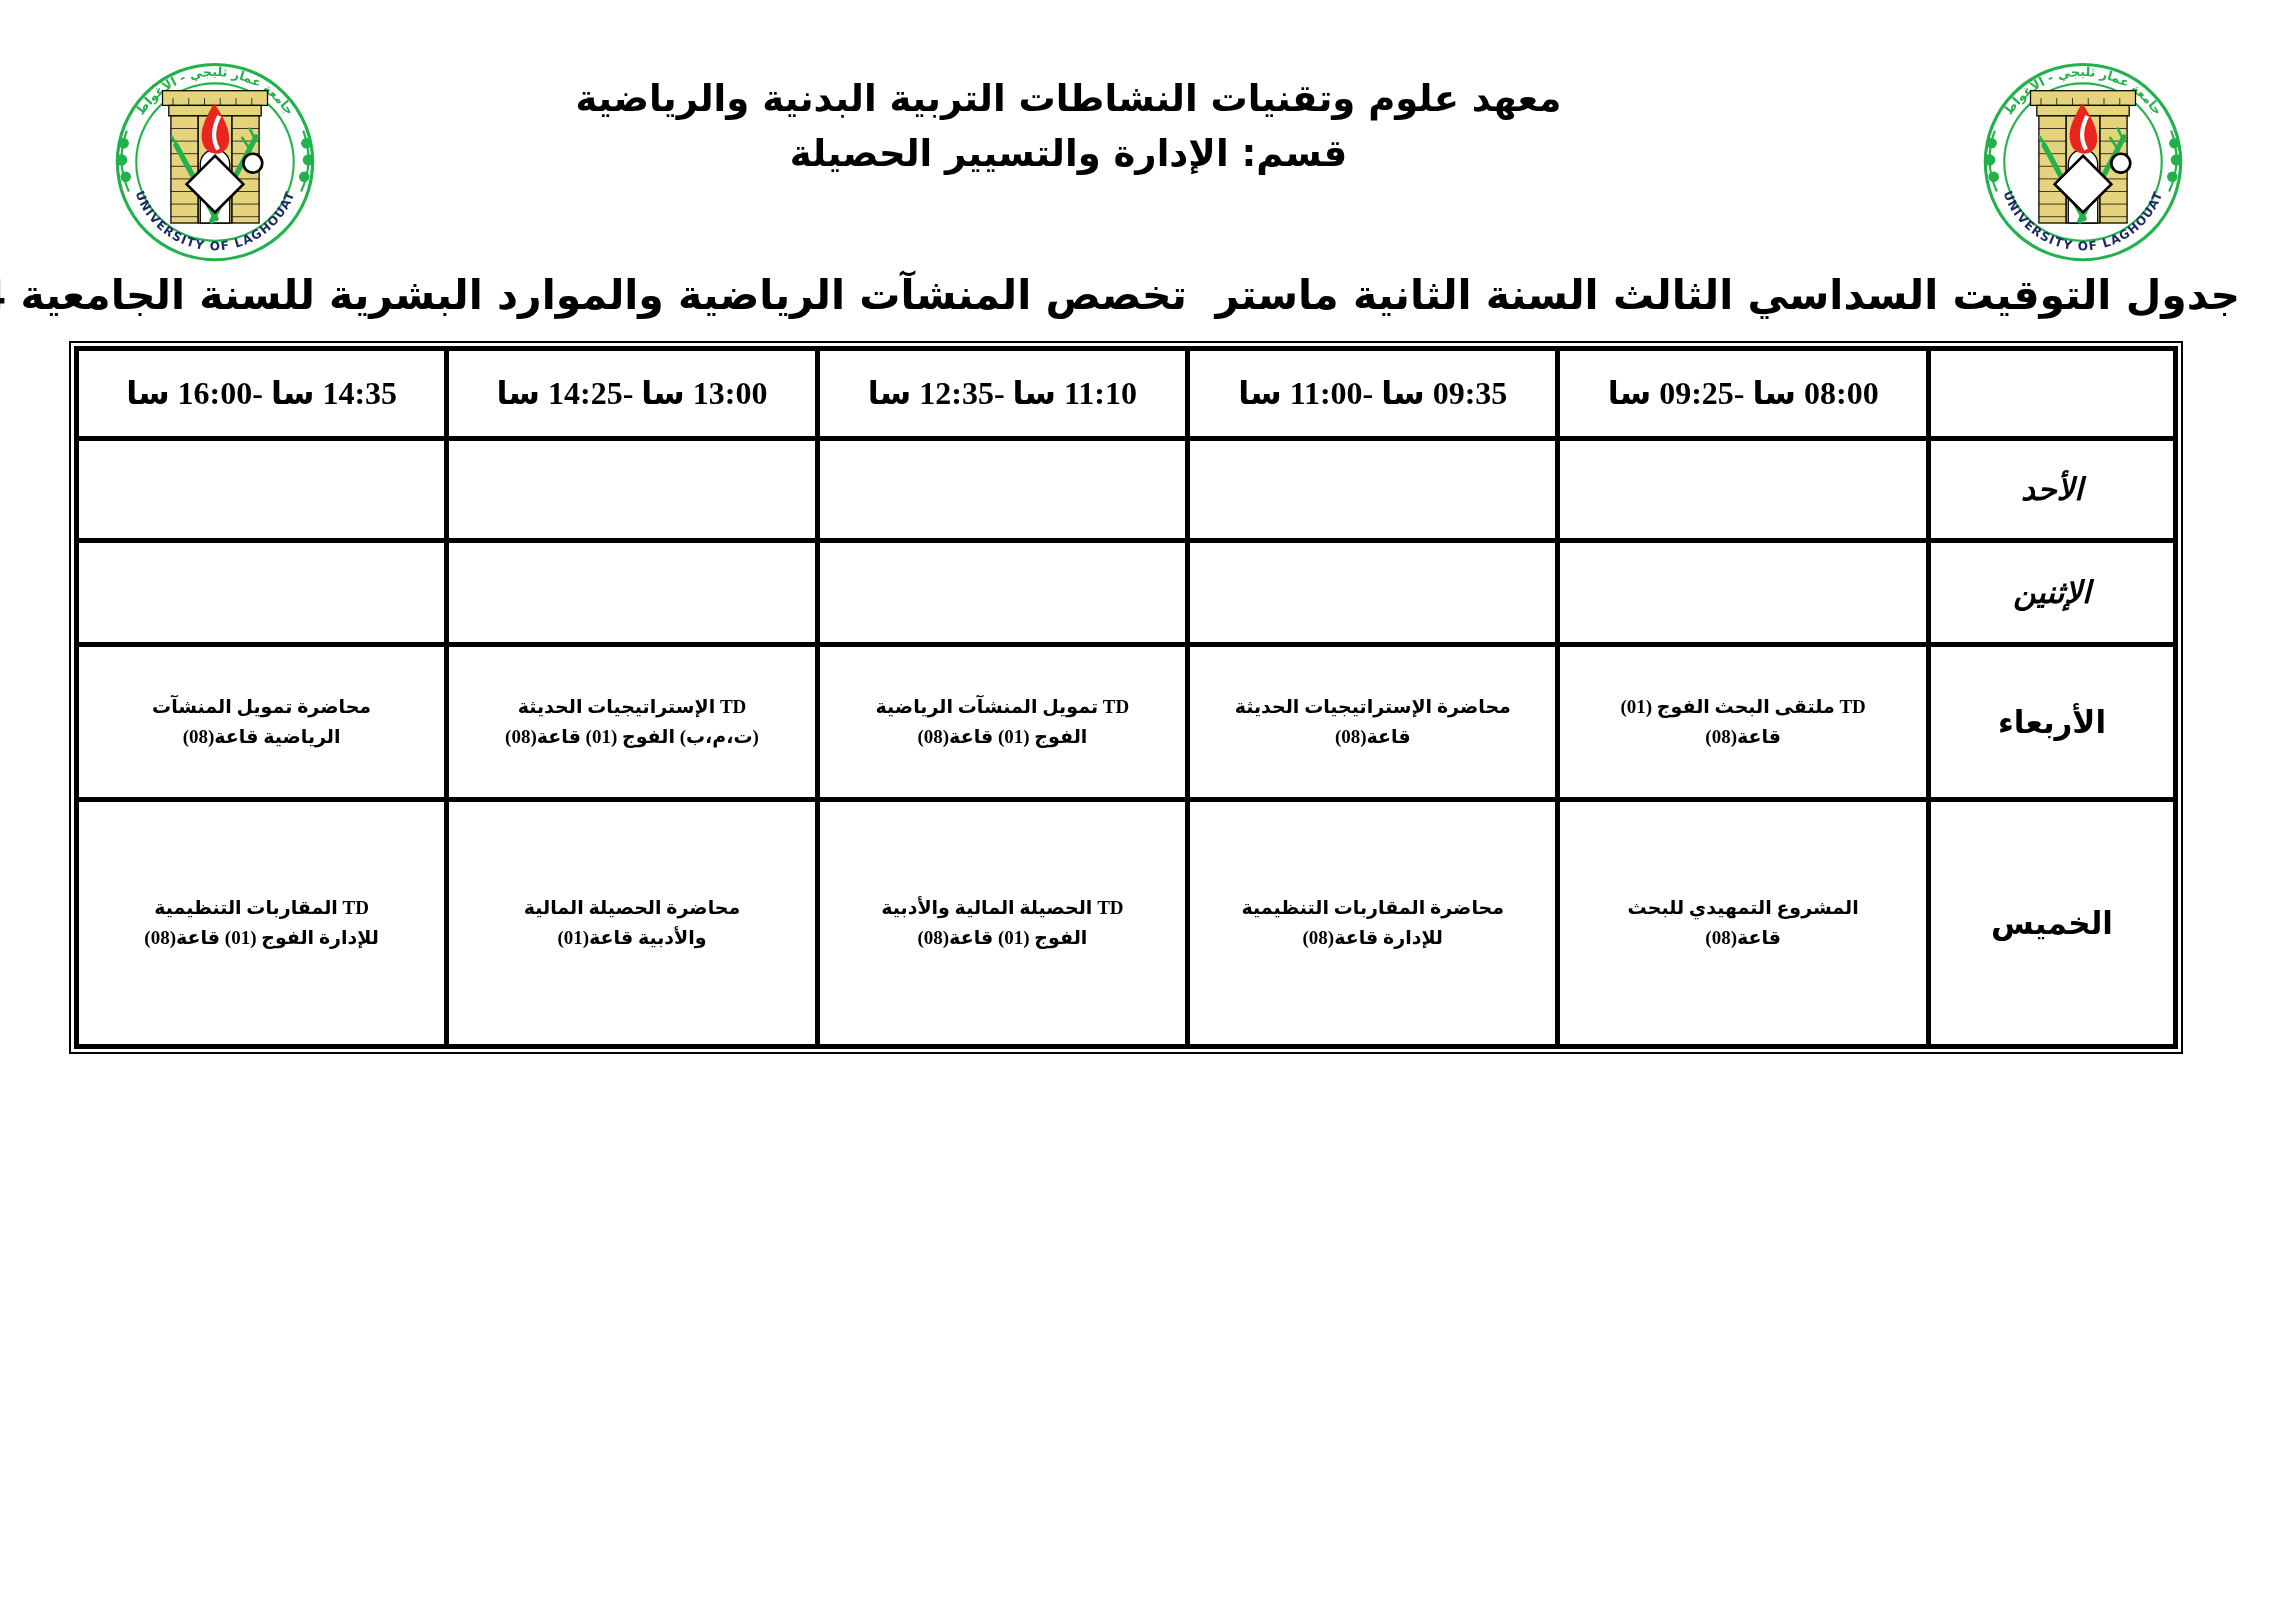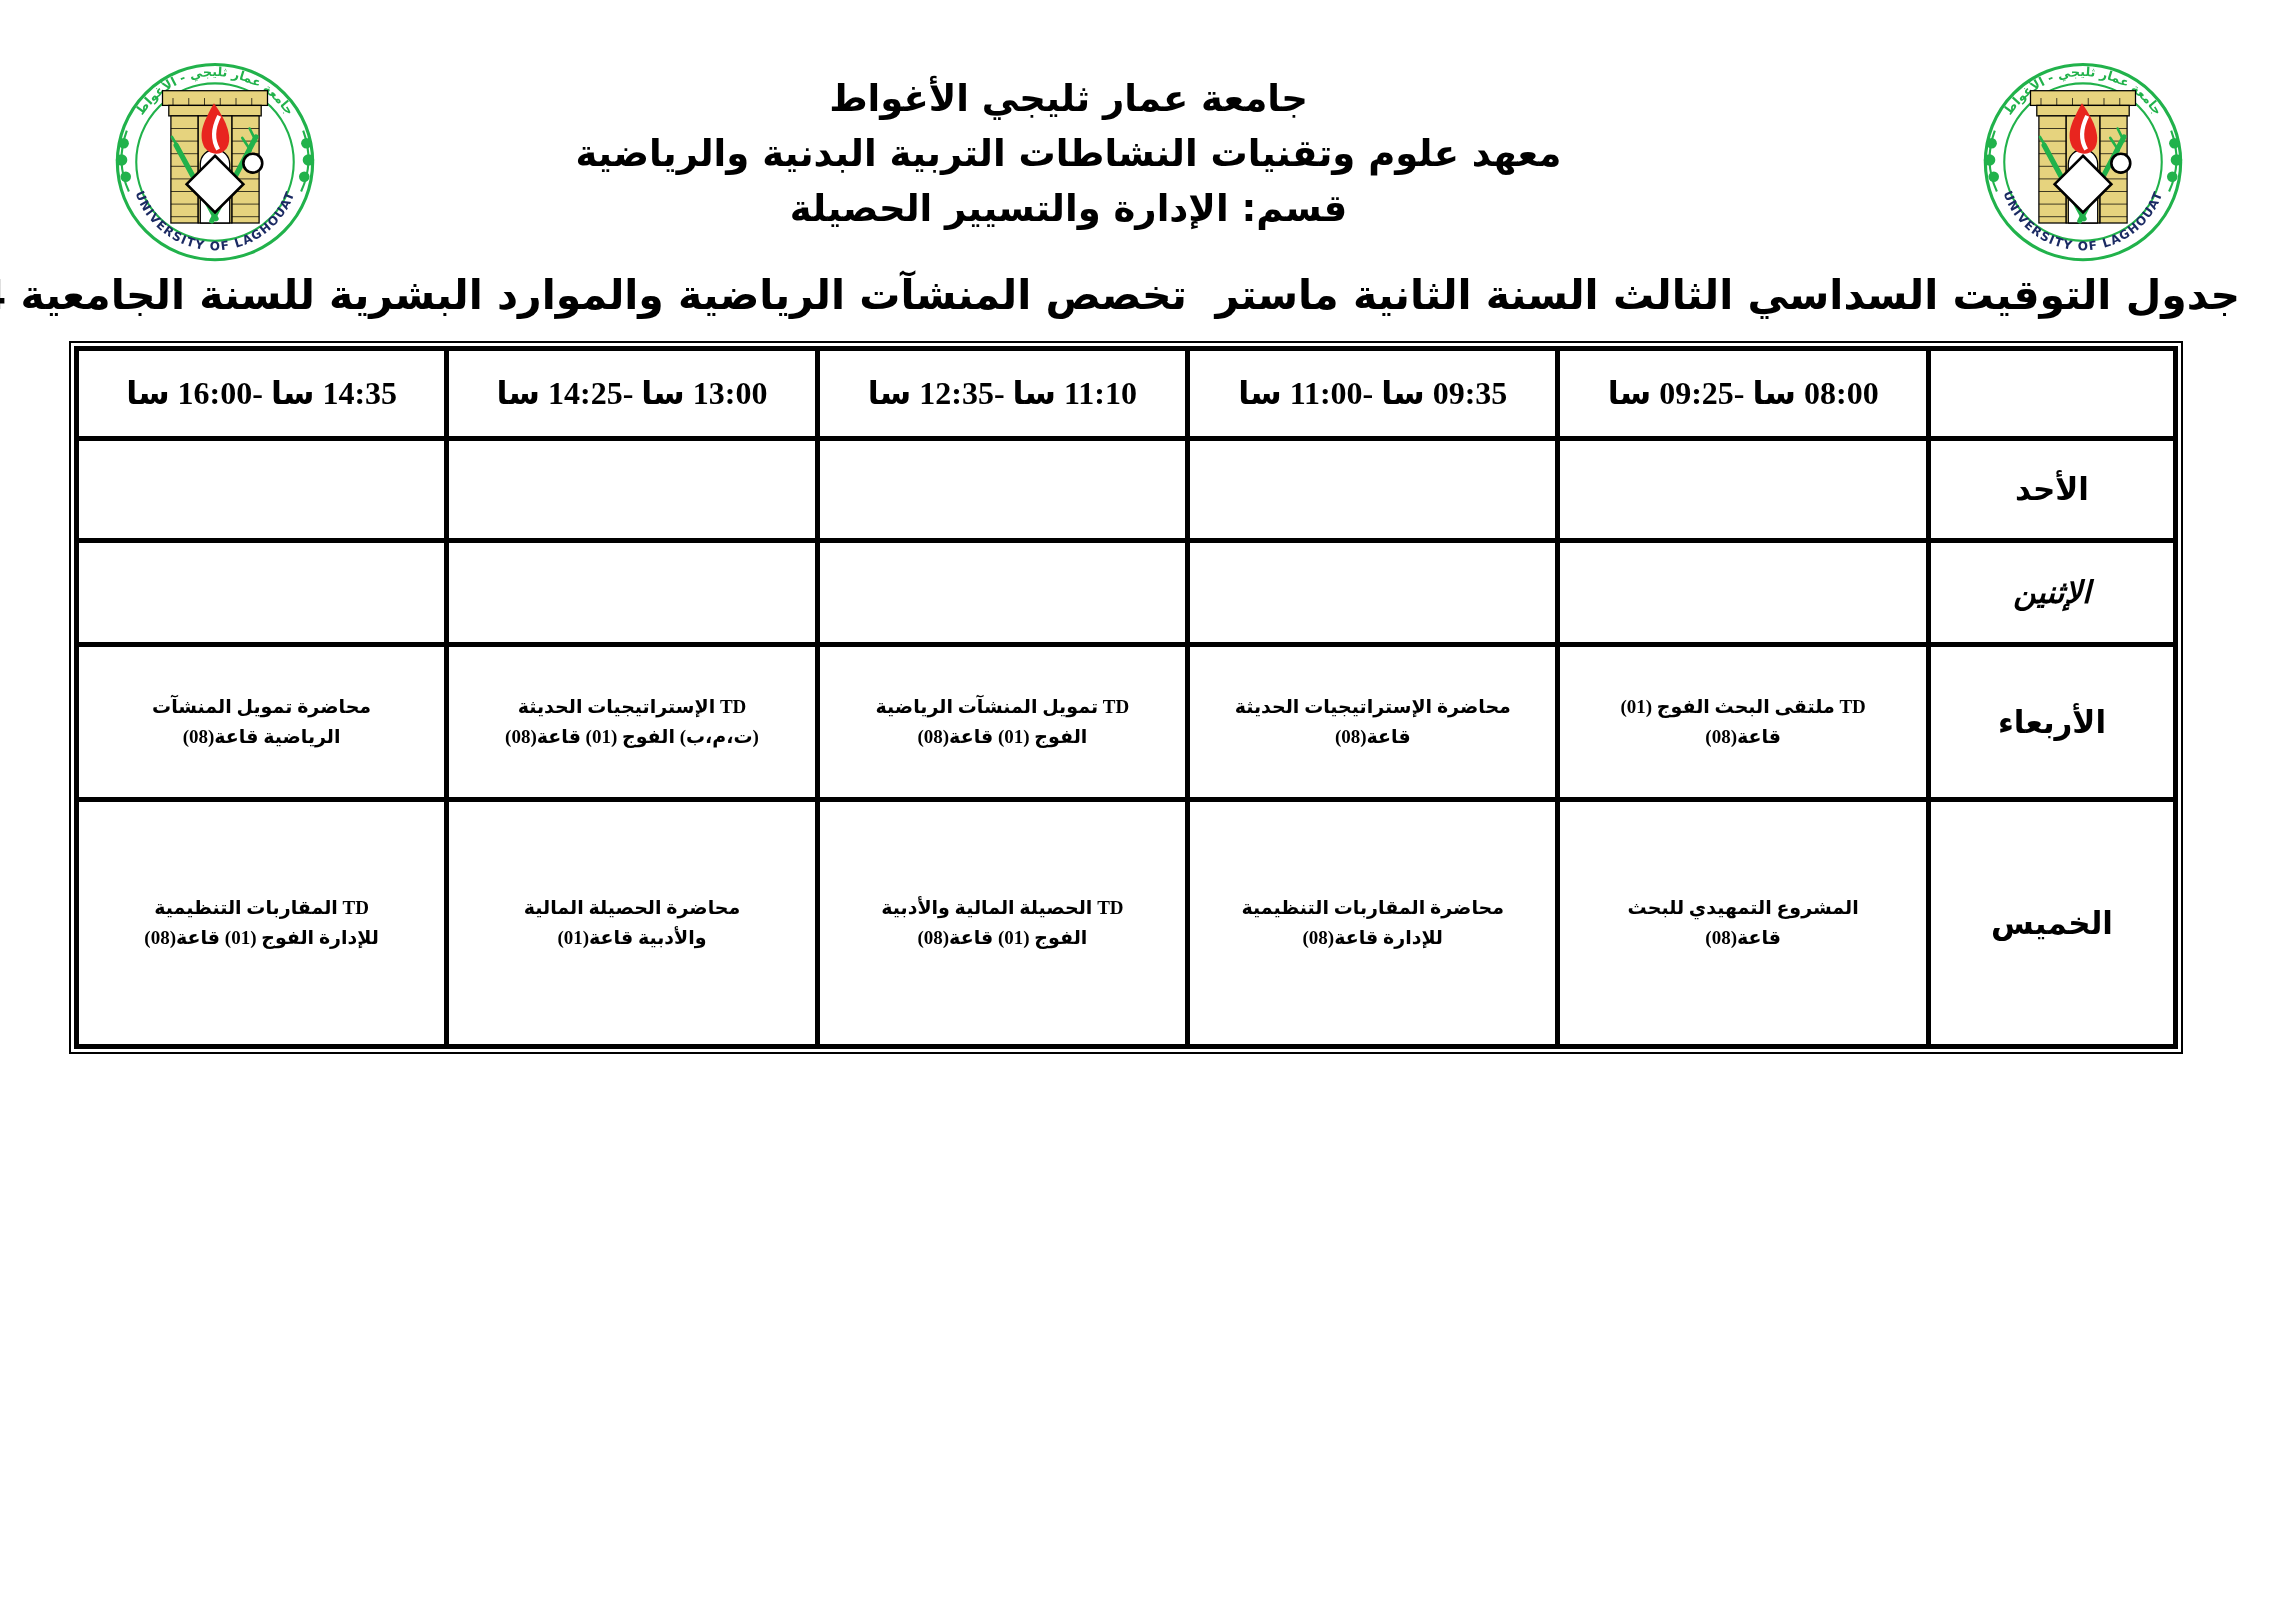--- a/index.html
+++ b/index.html
@@ -35,21 +35,21 @@
     border:2px solid #000;padding:2.9px;box-sizing:border-box;background:#fff;
   }
   table.schedule{
     width:100%;border-collapse:collapse;direction:rtl;table-layout:fixed;
   }
   table.schedule td{
     border:5.9px solid #000;text-align:center;vertical-align:middle;
     font-weight:bold;overflow:hidden;padding:2px 3.9px;box-sizing:border-box;
   }
   tr.header-row{height:90px;}
-  tr.row-sun{height:102px;}
+  tr.row-sun{height:102px;font-style:italic;}
   tr.row-mon{height:104px;font-style:italic;}
   tr.row-tue{height:106px;}
   tr.row-wed{height:155px;}
   tr.row-thu{height:247px;}
   .time-cell{
     font-size:32px;
     font-family:"Liberation Serif","DejaVu Serif","DejaVu Sans",serif;
     white-space:nowrap;
   }
   .day-cell{font-size:31px;font-family:"DejaVu Sans",sans-serif;}
@@ -201,21 +201,20 @@
       <path d="M 139,78 L 97,158" stroke-width="5"></path>
       <path d="M 133,70 L 139,82" stroke-width="2.5"></path>
       <path d="M 126,79 L 134,91" stroke-width="2.5"></path>
       <path d="M 59,78 L 66,90" stroke-width="2.5"></path>
     </g>
     <polygon points="100,96 127,123 100,150 73,123" fill="#ffffff" stroke="#000" stroke-width="2.5"></polygon>
     <circle cx="136" cy="103" r="9" fill="#ffffff" stroke="#000" stroke-width="2.5"></circle>
   </svg>
 
   <div class="header-text">
-    <div class="hdr-line">جامعة عمار ثليجي الأغواط</div>
     <div class="hdr-line">معهد علوم وتقنيات النشاطات التربية البدنية والرياضية</div>
     <div class="hdr-line">قسم: الإدارة والتسيير الحصيلة</div>
   </div>
 
   <div class="doc-title">جدول التوقيت السداسي الثالث السنة الثانية ماستر &nbsp;تخصص المنشآت الرياضية والموارد البشرية للسنة الجامعية 2024-2023</div>
 
   <div class="table-wrap">
     <table class="schedule">
       <colgroup>
         <col style="width:247px">

